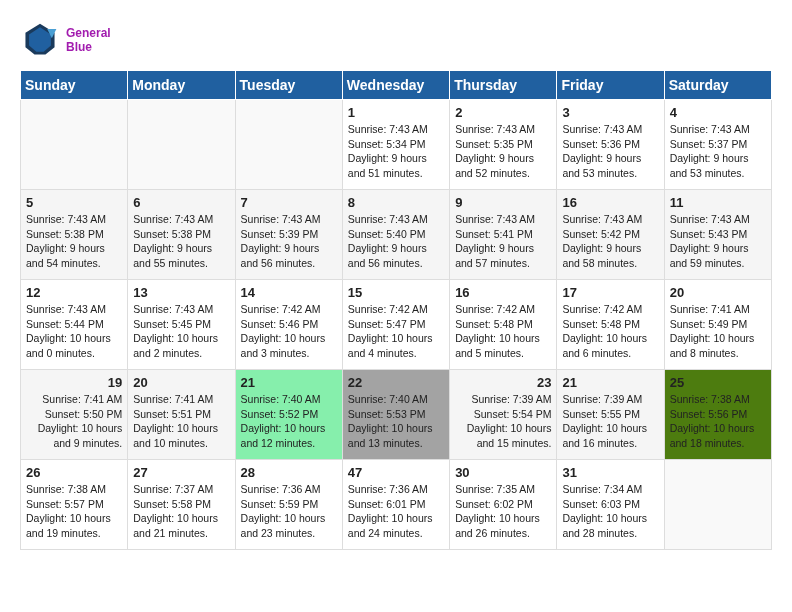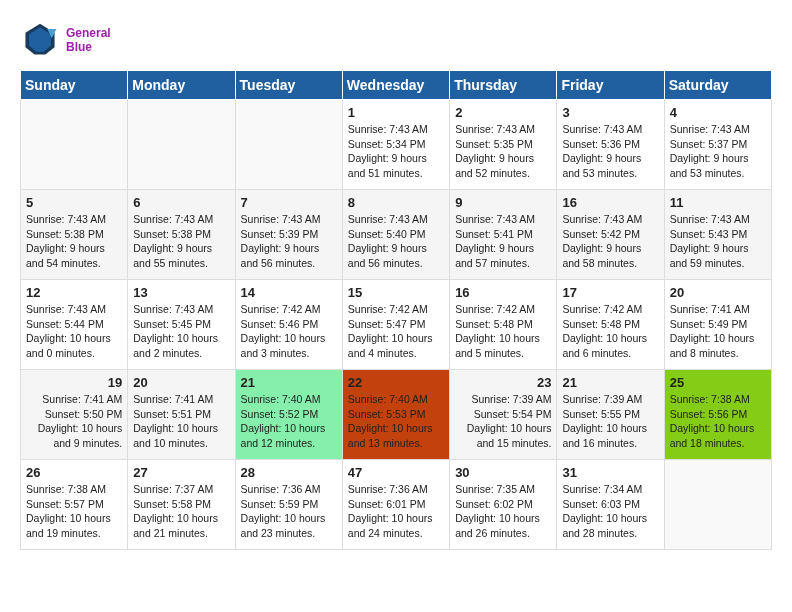--- a/index.html
+++ b/index.html
@@ -268,42 +268,42 @@
 Daylight: 10 hours
 and 10 minutes.</div>
         </td>
         <td style="background: #86efac; margin-left: 12px;">
           <span class="day-num">21</span>
           <div class="cell-content" style="white-space: pre-line;">Sunrise: 7:40 AM
 Sunset: 5:52 PM
 Daylight: 10 hours
 and 12 minutes.</div>
         </td>
-        <td style="background: #c2410c;">
+        <td style="background: #a3a3a3;">
           <span class="day-num">22</span>
           <div class="cell-content" style="white-space: pre-line;">Sunrise: 7:40 AM
 Sunset: 5:53 PM
 Daylight: 10 hours
 and 13 minutes.</div>
         </td>
         <td style="background: rgb(245, 245, 245); text-align: right;">
           <span class="day-num">23</span>
           <div class="cell-content" style="white-space: pre-line;">Sunrise: 7:39 AM
 Sunset: 5:54 PM
 Daylight: 10 hours
 and 15 minutes.</div>
         </td>
         <td style="background: rgb(245, 245, 245);">
           <span class="day-num">21</span>
           <div class="cell-content" style="white-space: pre-line;">Sunrise: 7:39 AM
 Sunset: 5:55 PM
 Daylight: 10 hours
 and 16 minutes.</div>
         </td>
-        <td style="background: #84cc16;">
+        <td style="background: #4d7c0f;">
           <span class="day-num">25</span>
           <div class="cell-content" style="white-space: pre-line;">Sunrise: 7:38 AM
 Sunset: 5:56 PM
 Daylight: 10 hours
 and 18 minutes.</div>
         </td>
       </tr>
       <tr>
         <td>
           <span class="day-num">26</span>

